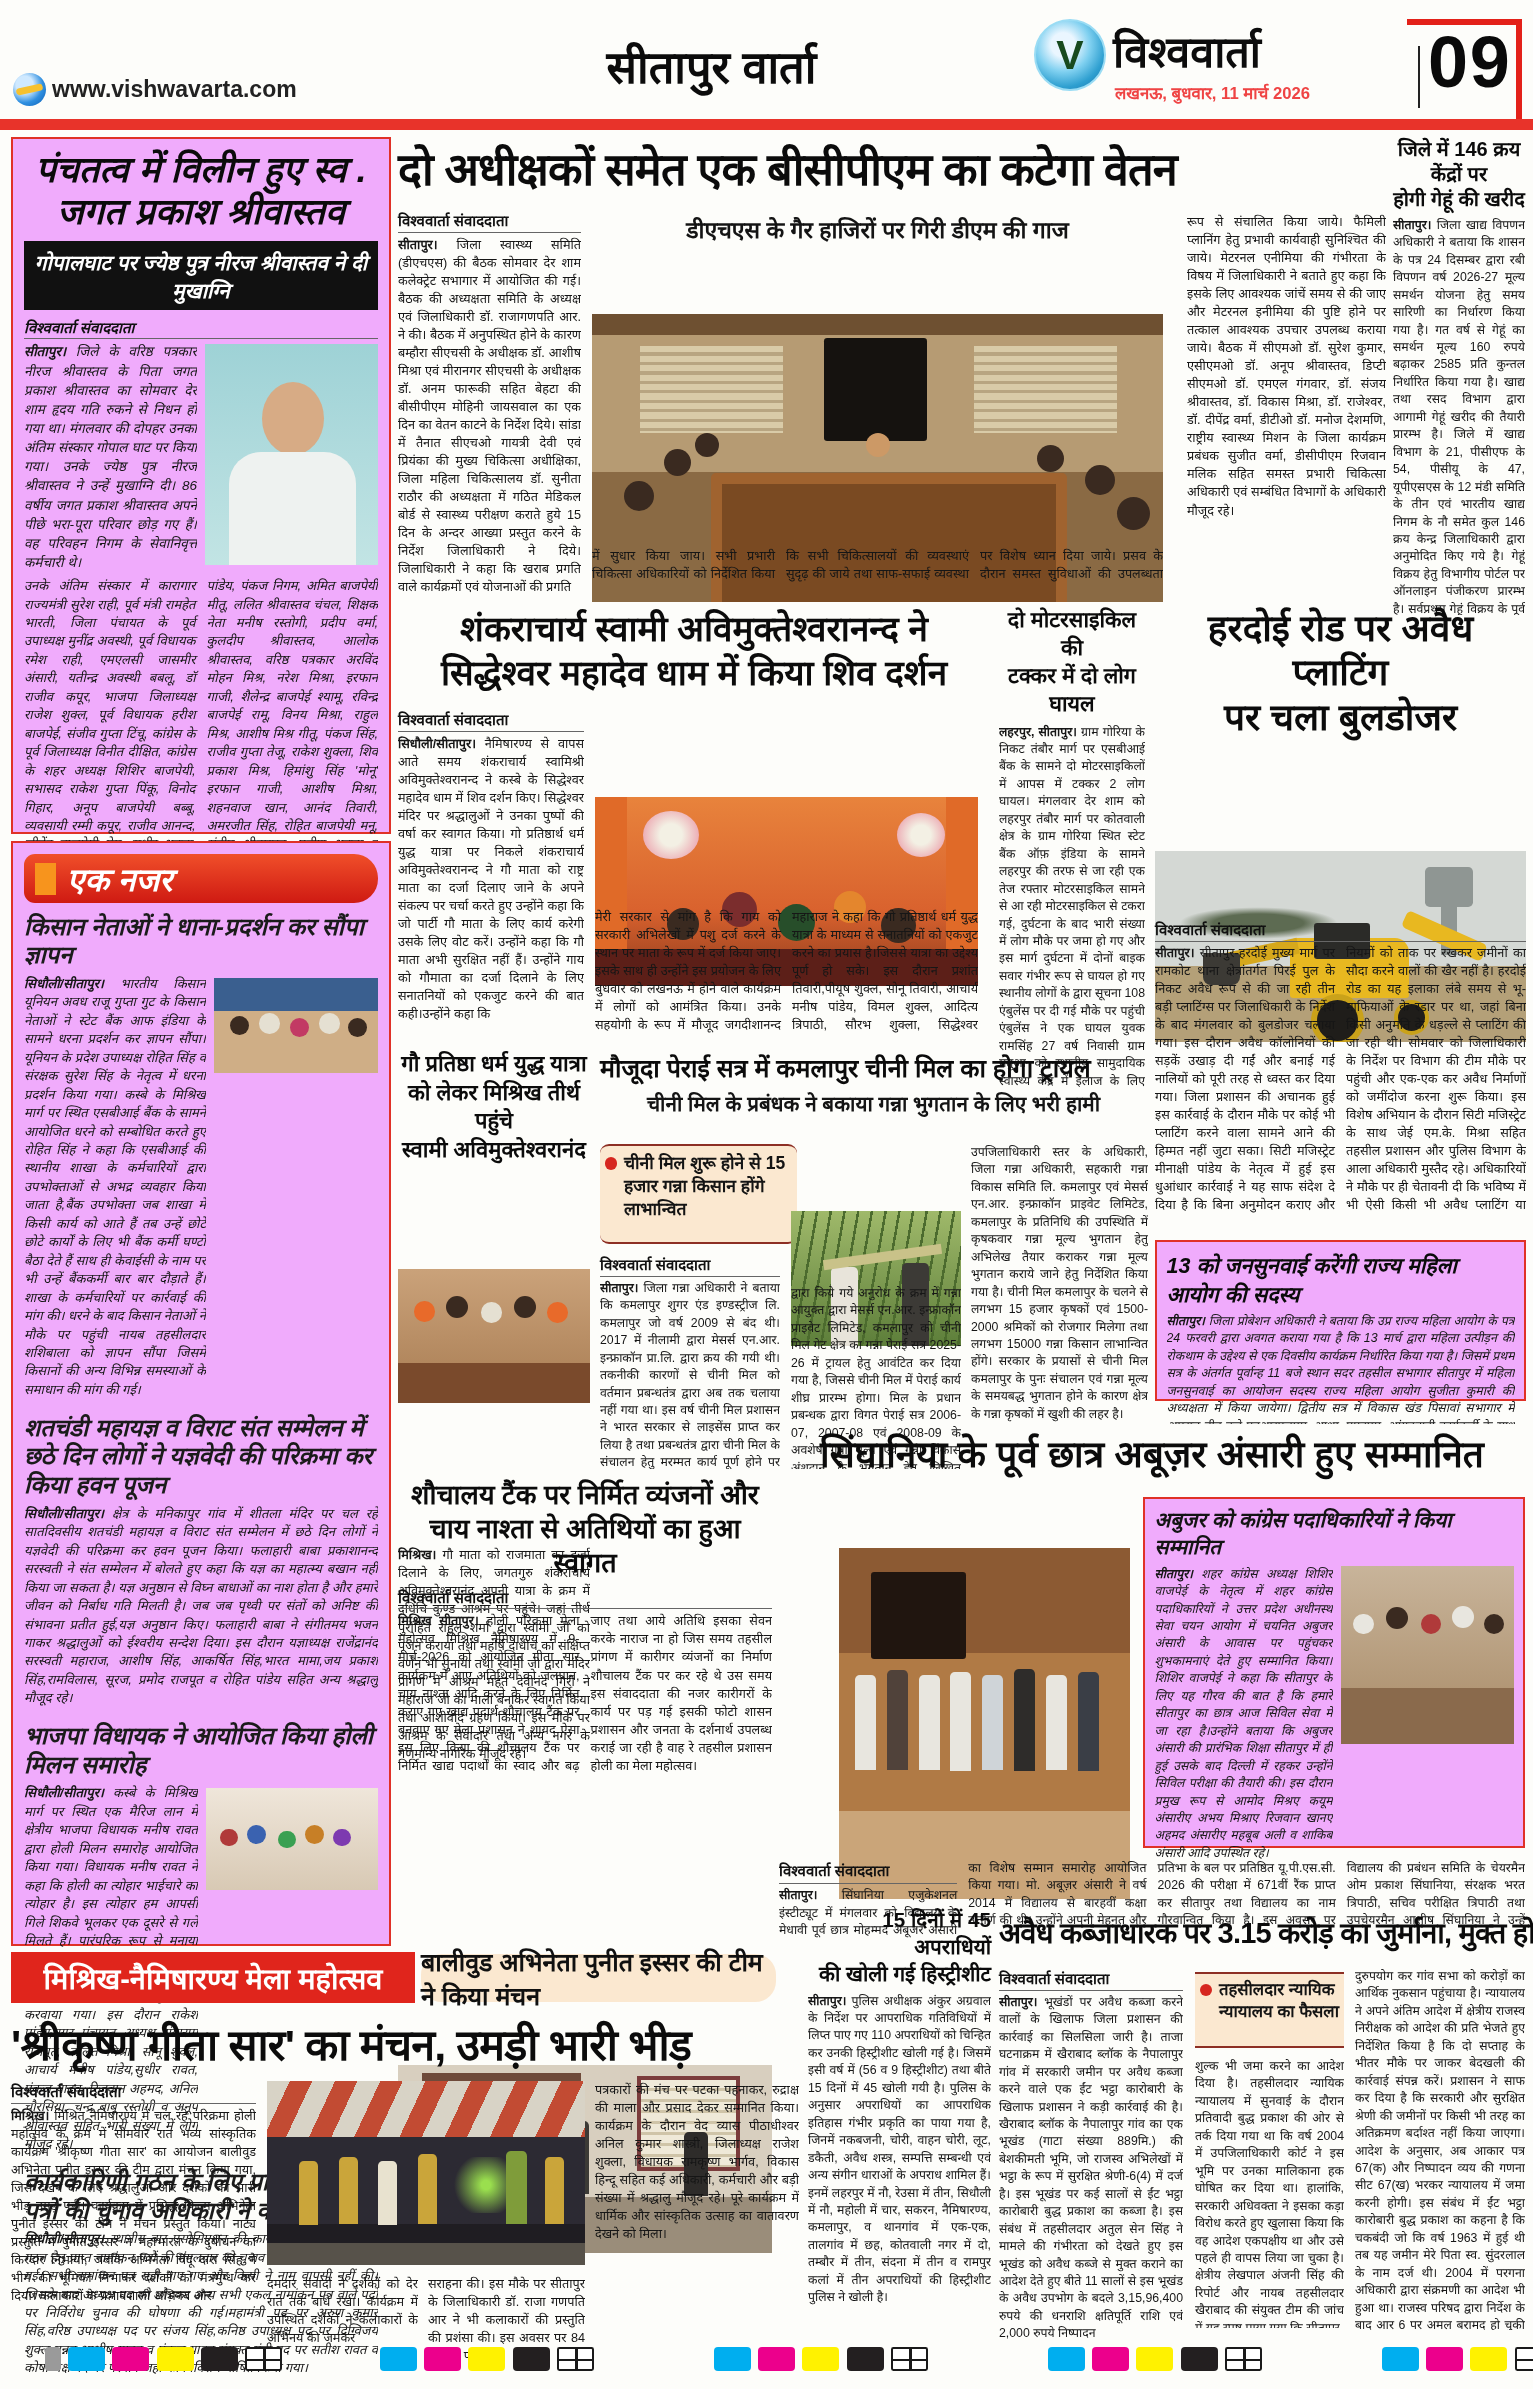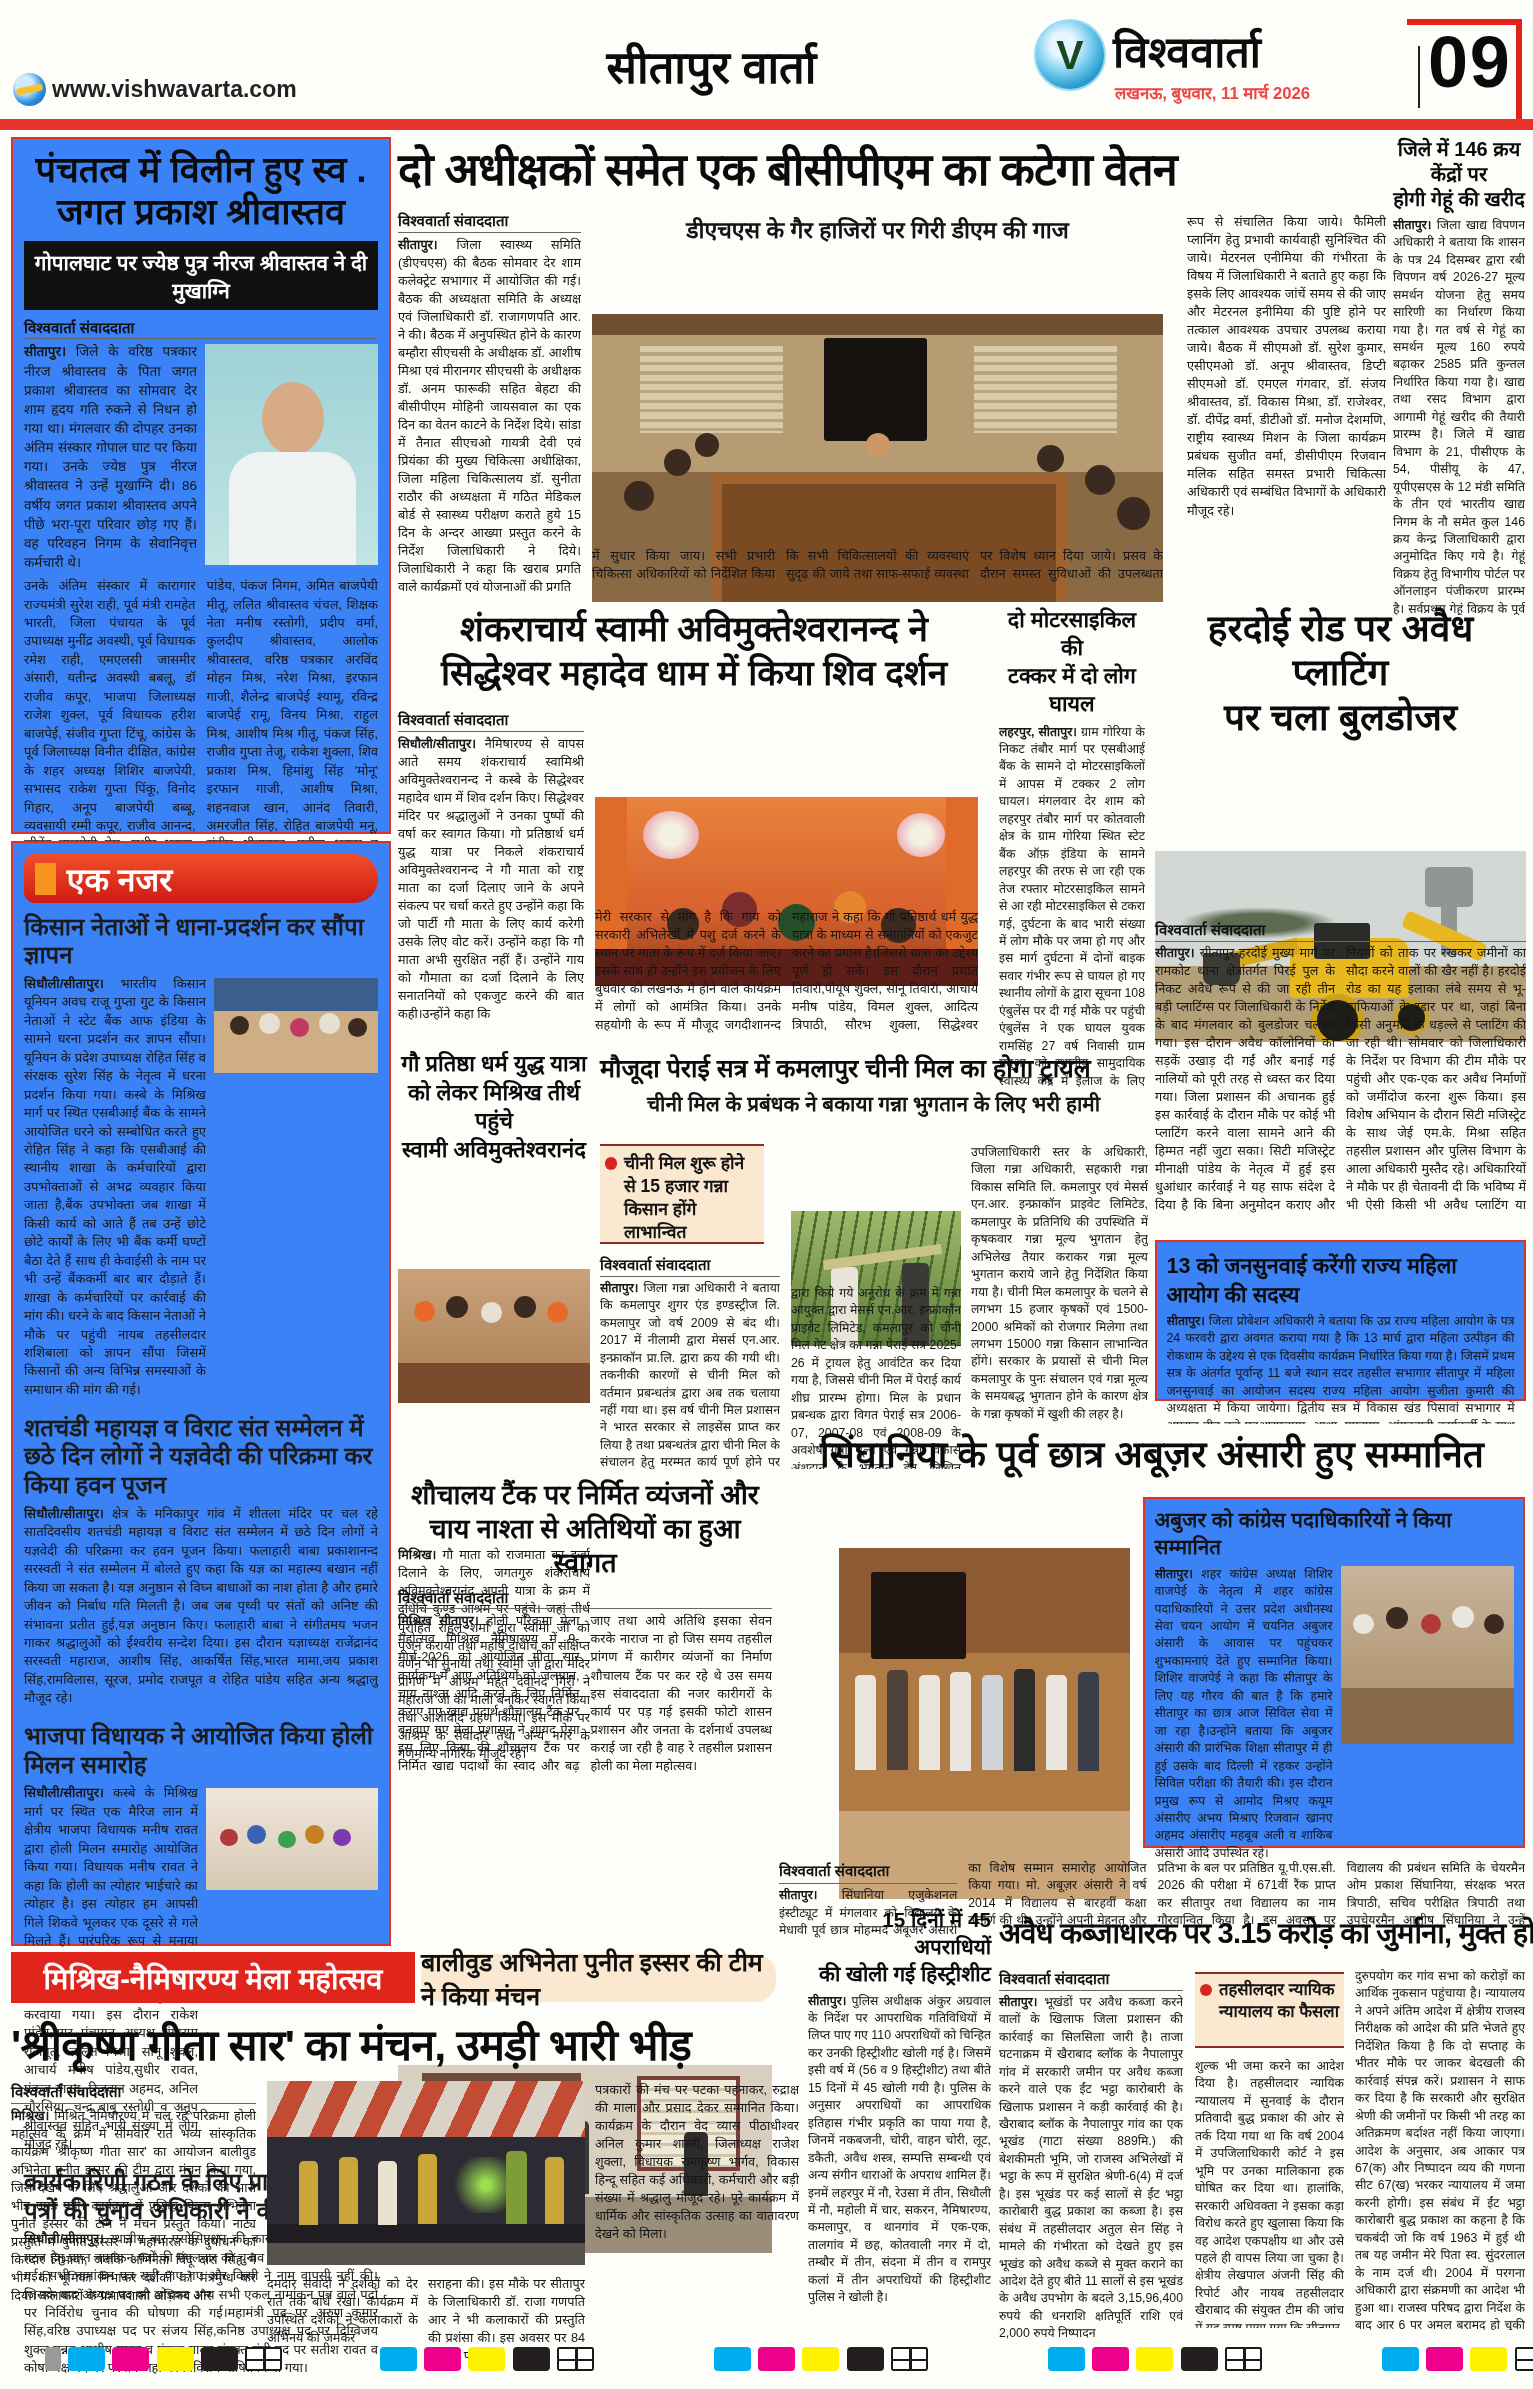--- a/index.html
+++ b/index.html
@@ -16,21 +16,21 @@
   .hdr-divider{left:1418px;top:46px;width:2.4px;height:62px;background:#222;}
   .page-num{left:1428px;top:20.7px;font-size:72px;font-weight:bold;color:#0a0a0a;letter-spacing:1.6px;}
   .red-l-top{left:1407px;top:19px;width:115px;height:6.4px;background:#e32119;}
   .red-l-right{left:1516px;top:19px;width:6.4px;height:111px;background:#e32119;}
   .red-band{left:0;top:119px;width:1533px;height:11px;background:#e8332a;}
   
   .h-black{font-weight:bold;color:#0b0b0b;}
   .by{font-size:15px;font-weight:bold;border-bottom:1.6px solid #666;padding-bottom:1.6px;margin-bottom:3.2px;color:#111;}
   .bd{font-size:13px;line-height:1.42;text-align:justify;color:#161616;overflow:hidden;}
   .lead{font-weight:bold;}
-  .box-red{border:2.4px solid #e03127;background:#3b82f6;}
+  .box-red{border:2.4px solid #e03127;background:#f0abfc;font-style:italic;}
   .ph{position:relative;overflow:hidden;background:#c9c2b4;}
   .cols2{column-count:2;column-gap:11px;}
   .cols3{column-count:3;column-gap:11px;}
   .cols4{column-count:4;column-gap:11px;}
   
   .strip{position:absolute;left:0;width:100%;}
   .fig{position:absolute;border-radius:4.8px 4.8px 0 0;}
   .head{position:absolute;border-radius:50%;background:#3a2a20;}
   
   .obit-title{font-size:36px;line-height:1.18;text-align:center;}
@@ -233,21 +233,21 @@
     <div class="head" style="left:116px;top:27px;width:22px;height:22px;"></div>
     <div class="head" style="left:149px;top:33px;width:20.7px;height:20.7px;background:#e86a2a;"></div>
     <div class="strip" style="bottom:0;height:40px;background:#7a4a2c;"></div>
   </div>
   <div class="bd" style="margin-top:248px;height:215px;font-size:12.7px;"><span class="lead">मिश्रिख।</span> <span>गौ माता को राजमाता का दर्जा दिलाने के लिए, जगतगुरु शंकराचार्य अविमुक्तेश्वरानंद अपनी यात्रा के क्रम में दधिचि कुण्ड आश्रम पर पहुंचे। जहां तीर्थ पुरोहित राहुल शर्मा द्वारा स्वामी जी को पूजन कराया तथा महर्षि दाधीच का संक्षिप्त वर्णन भी सुनाया तथा स्वामी जी द्वारा मंदिर प्रांगण में आश्रम महंत देवानंद गिरी ने महाराज जी का माला बनाकर स्वागत किया तथा आशीर्वाद ग्रहण किया। इस मौके पर आश्रम के सेवादार तथा अन्य नगर के गणमान्य नागरिक मौजूद रहे।</span></div>
 </div>
 
 <div class="abs" style="left:600px;top:1050px;width:547px;height:420px;">
   <div class="h-black mill-h">मौजूदा पेराई सत्र में कमलापुर चीनी मिल का होगा ट्रायल</div>
   <div class="mill-sub" style="margin-top:4.8px;">चीनी मिल के प्रबंधक ने बकाया गन्ना भुगतान के लिए भरी हामी</div>
-  <div class="abs hl-box" style="left:0;top:94px;width:164px;height:100px;box-sizing:border-box;">
+  <div class="abs hl-box" style="left:0;top:94px;width:197px;height:100px;box-sizing:border-box;border-radius:9px;">
     <div class="hl-dot"></div>
     <div class="hl-tx">चीनी मिल शुरू होने से 15 हजार गन्ना किसान होंगे लाभान्वित</div>
   </div>
   <div class="abs" style="left:0;top:204px;width:180px;">
     <div class="by">विश्ववार्ता संवाददाता</div>
     <div class="bd" style="height:189px;font-size:12.3px;"><span class="lead">सीतापुर।</span> <span>जिला गन्ना अधिकारी ने बताया कि कमलापुर शुगर एंड इण्डस्ट्रीज लि. कमलापुर जो वर्ष 2009 से बंद थी। 2017 में नीलामी द्वारा मेसर्स एन.आर. इन्फ्राकॉन प्रा.लि. द्वारा क्रय की गयी थी। तकनीकी कारणों से चीनी मिल को वर्तमान प्रबन्धतंत्र द्वारा अब तक चलाया नहीं गया था। इस वर्ष चीनी मिल प्रशासन ने भारत सरकार से लाइसेंस प्राप्त कर लिया है तथा प्रबन्धतंत्र द्वारा चीनी मिल के संचालन हेतु मरम्मत कार्य पूर्ण होने पर चीनी मिल के अवशेष पेराई सत्र 2025-26 में चीनी मिल को ट्रायल करने हेतु गन्ना आवंटित करने का अनुरोध किया गया है। चीनी मिल</span></div>
   </div>
   <div class="abs ph" style="left:191px;top:94px;width:170px;height:135px;background:linear-gradient(#9fb96a,#5d7e3a);">
     <div class="abs" style="left:0;top:0;width:100%;height:100%;background:repeating-linear-gradient(100deg,transparent 0 11px,#4c6b2e 11px 13.5px);"></div>
     <div class="fig" style="left:40px;top:56px;width:27px;height:80px;background:#e8e4da;"></div>

